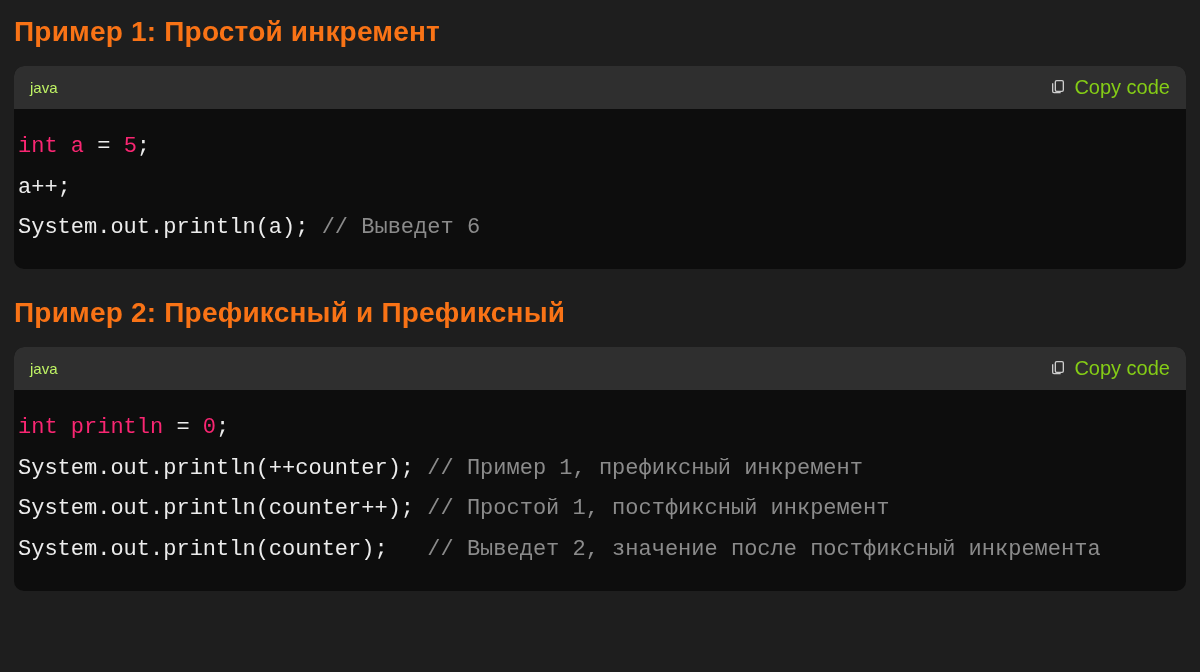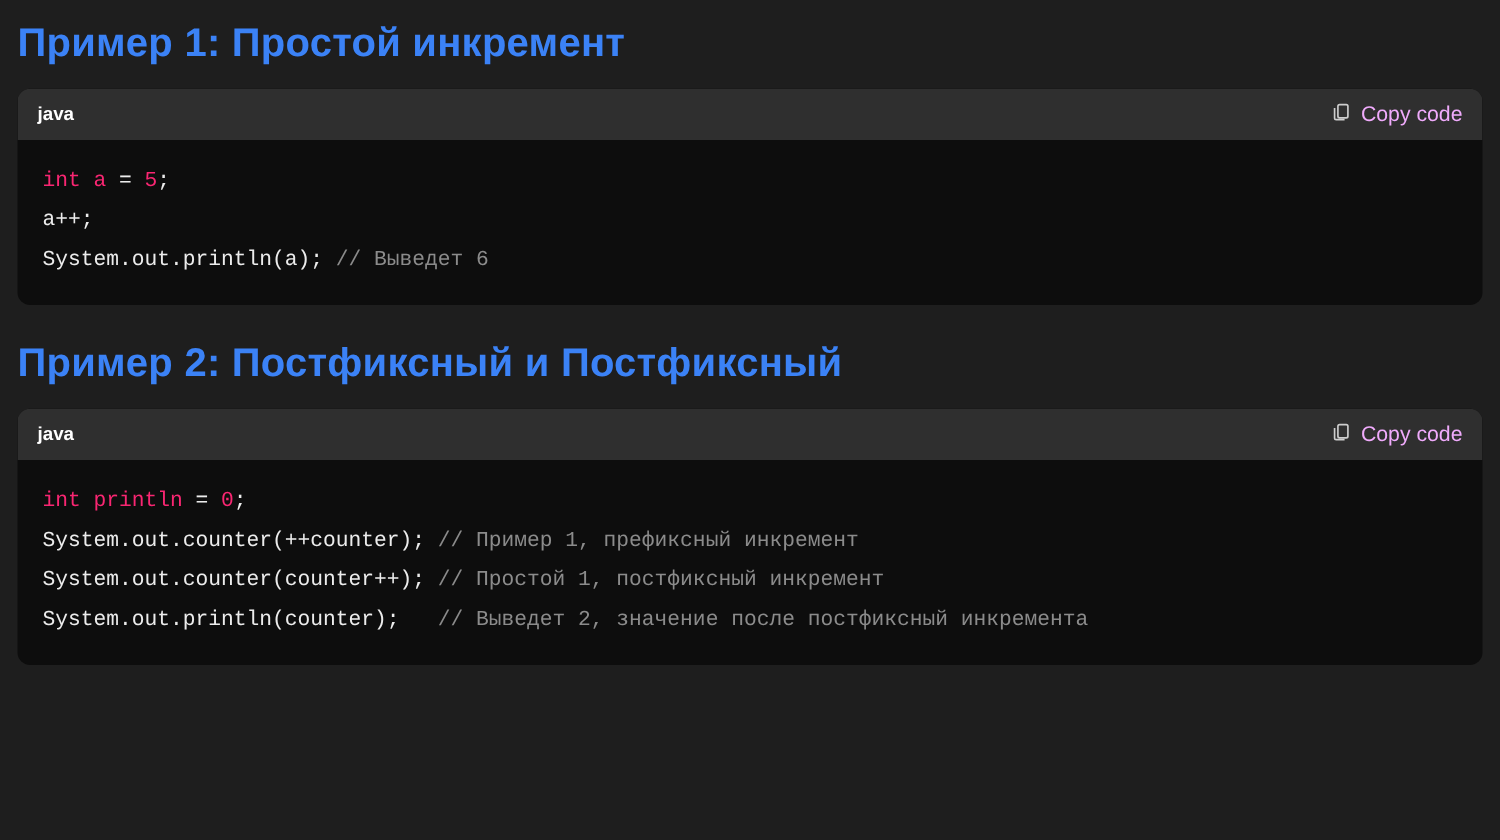--- a/index.html
+++ b/index.html
@@ -10,23 +10,23 @@
   body {
     background-color: #1e1e1e;
     color: #ececec;
     font-family: -apple-system, BlinkMacSystemFont, "Segoe UI", Helvetica, Arial, sans-serif;
     padding: 16px 14px;
     width: 1200px;
     height: 672px;
     overflow: hidden;
   }
   h3.example-heading {
-    font-size: 32px;
+    font-size: 28px;
     font-weight: 700;
-    color: #3b82f6;
+    color: #f97316;
     margin-bottom: 18px;
     margin-top: 0;
     letter-spacing: 0.2px;
   }
   h3.example-heading.second {
     margin-top: 28px;
     margin-bottom: 18px;
   }
   .code-card {
     background-color: #0d0d0d;
@@ -36,45 +36,45 @@
   .code-header {
     background-color: #2f2f2f;
     display: flex;
     justify-content: space-between;
     align-items: center;
     padding: 10px 16px;
     font-size: 15px;
     color: #cdcdcd;
   }
   .lang-label {
-    color: #ffffff;
-    font-weight: 700;
+    color: #bef264;
+    font-weight: 400;
   }
   .copy-button {
     display: inline-flex;
     align-items: center;
     gap: 8px;
-    color: #f0abfc;
+    color: #84cc16;
     cursor: pointer;
-    font-size: 17px;
+    font-size: 20px;
     background: none;
     border: none;
     font-family: inherit;
   }
   .copy-button svg {
     width: 16px;
     height: 16px;
     stroke: #cdcdcd;
     fill: none;
     stroke-width: 2;
   }
   .code-body {
-    padding: 18px 20px 20px 20px;
+    padding: 18px 20px 20px 4px;
     font-family: "Consolas", "Menlo", "Monaco", "Courier New", monospace;
-    font-size: 17px;
+    font-size: 22px;
     line-height: 1.85;
     color: #ececec;
     white-space: pre;
   }
   .tok-keyword { color: #f92672; }
   .tok-var { color: #f92672; }
   .tok-num { color: #f92672; }
   .tok-text { color: #ececec; }
   .tok-comment { color: #8b8b8b; }
 </style>
@@ -94,32 +94,32 @@
           </svg>
       </span>
       <span>Copy code</span>
     </button>
   </div>
   <div class="code-body"><span class="tok-keyword">int</span><span class="tok-text"> </span><span class="tok-var">a</span><span class="tok-text"> = </span><span class="tok-num">5</span><span class="tok-text">;</span>
 <span class="tok-text">a++;</span>
 <span class="tok-text">System.out.println(a); </span><span class="tok-comment">// Выведет 6</span></div>
 </div>
 
-<h3 class="example-heading second">Пример 2: Постфиксный и Постфиксный</h3>
+<h3 class="example-heading second">Пример 2: Префиксный и Префиксный</h3>
 
 <div class="code-card">
   <div class="code-header">
     <span class="lang-label">java</span>
     <button class="copy-button">
       <span>
         <svg viewBox="0 0 24 24">
             <rect x="8" y="4" width="12" height="16" rx="2"></rect>
             <path d="M4 8v12a2 2 0 0 0 2 2h10"></path>
           </svg>
       </span>
       <span>Copy code</span>
     </button>
   </div>
   <div class="code-body"><span class="tok-keyword">int</span><span class="tok-text"> </span><span class="tok-var">println</span><span class="tok-text"> = </span><span class="tok-num">0</span><span class="tok-text">;</span>
-<span class="tok-text">System.out.counter(++counter); </span><span class="tok-comment">// Пример 1, префиксный инкремент</span>
-<span class="tok-text">System.out.counter(counter++); </span><span class="tok-comment">// Простой 1, постфиксный инкремент</span>
+<span class="tok-text">System.out.println(++counter); </span><span class="tok-comment">// Пример 1, префиксный инкремент</span>
+<span class="tok-text">System.out.println(counter++); </span><span class="tok-comment">// Простой 1, постфиксный инкремент</span>
 <span class="tok-text">System.out.println(counter);   </span><span class="tok-comment">// Выведет 2, значение после постфиксный инкремента</span></div>
 </div>
 
 </body></html>

